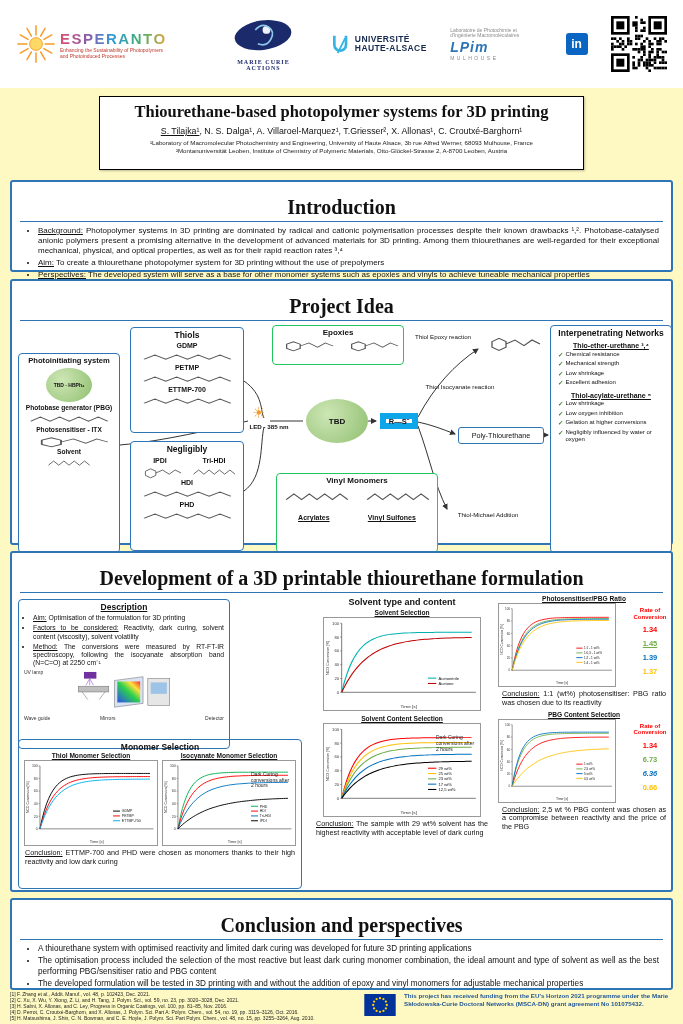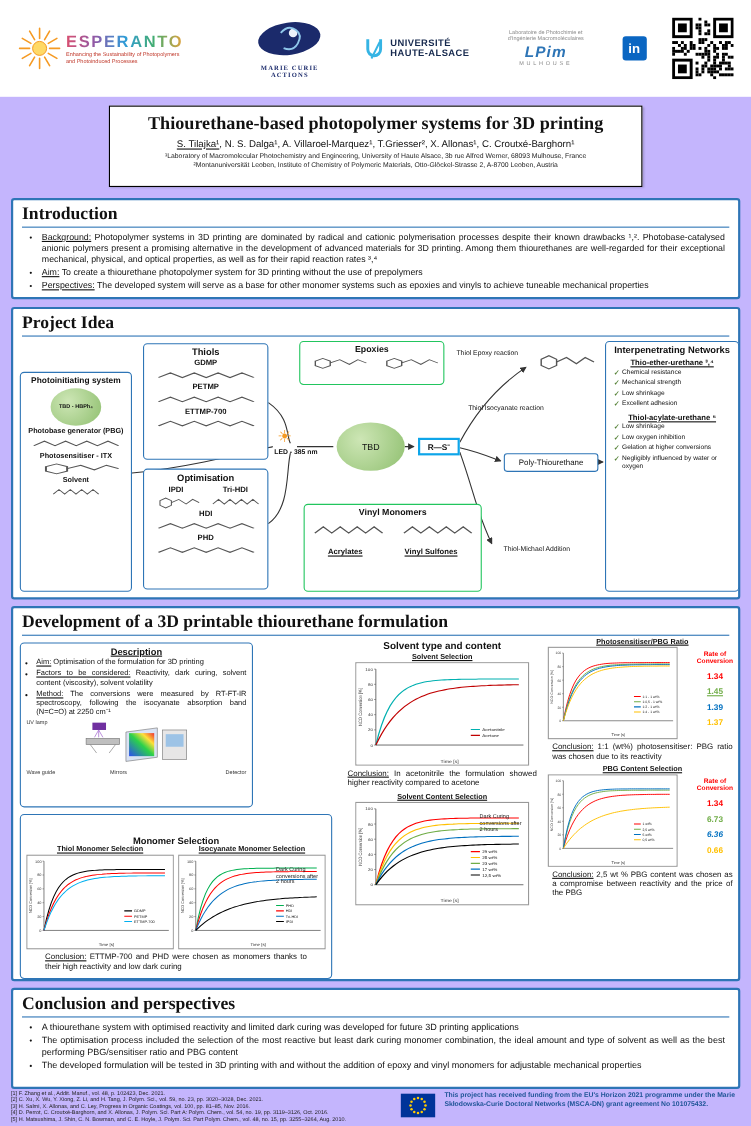--- a/index.html
+++ b/index.html
@@ -1,78 +1,78 @@
 <!DOCTYPE html>
 <html><head>
 <meta charset="utf-8">
 <title>Poster</title>
 <style>
   *{margin:0;padding:0;box-sizing:border-box}
   html,body{width:683px;height:1024px}
   body{background:#b5d6ec;font-family:"Liberation Sans",sans-serif;color:#111;overflow:hidden}
-  .poster{position:relative;width:683px;height:1024px;background:#c4b5fd}
+  .poster{position:relative;width:683px;height:1024px;background:#fef9c3}
   .abs{position:absolute}
   .u{text-decoration:underline}
   
   .header{left:0;top:0;width:683px;height:88px;background:#fff;display:flex;align-items:center;justify-content:space-between;padding:6px 16px}
   .esp{display:flex;align-items:center;gap:4px;width:180px}
   .esp-sun{width:40px;height:40px;flex:0 0 auto}
   .esp-name{font-size:15px;font-weight:bold;letter-spacing:1.5px;background:linear-gradient(90deg,#d94f70,#8e5aa8,#2f9cd8,#43ad6f,#e8a23c);-webkit-background-clip:text;background-clip:text;color:transparent}
   .esp-tag{font-size:5px;color:#c0392b;line-height:1.2}
   .mca{text-align:center;width:88px}
   .mca svg{width:62px;height:38px}
   .mca-label{font-family:"Liberation Serif",serif;font-size:6px;letter-spacing:1px;color:#1b2a6b;font-weight:bold}
   .uha{display:flex;align-items:center;gap:4px}
   .uha svg{width:20px;height:22px}
   .uha-txt{font-size:8.5px;font-weight:bold;color:#15284d;line-height:1.1;letter-spacing:.4px}
-  .lpim{text-align:center;width:92px}
+  .lpim{text-align:left;width:92px}
   .lpim-small{font-size:5px;color:#8a8a8a;line-height:1.1}
   .lpim-name{font-size:14px;font-weight:bold;font-style:italic;color:#2e75b6;letter-spacing:1px}
   .lpim-city{font-size:5px;color:#8a8a8a;letter-spacing:2.5px}
   .lnk{width:22px;height:22px;background:#0a66c2;color:#fff;border-radius:3px;font-weight:bold;font-size:12px;display:flex;align-items:center;justify-content:center}
   .qr{width:56px;height:56px;background:#fff}
   
   .title-box{left:99px;top:96px;width:485px;height:74px;background:#fff;border:1.5px solid #000;text-align:center;padding:5px 8px;box-shadow:1px 1px 2px rgba(0,0,0,.25)}
   .title{font-family:"Liberation Serif",serif;font-size:16.5px;font-weight:bold}
   .authors{font-size:8.8px;margin-top:4px}
   .affil{font-size:6.2px;margin-top:3px;line-height:1.25;color:#222}
   
   .sec{background:#fff;border:2px solid #2e75b6;border-radius:3px}
-  .sec-head{font-family:"Liberation Serif",serif;font-size:16px;font-weight:bold;text-align:left;margin:3px 8px 0;padding:1px 0 2px;border-bottom:1.5px solid #2e75b6}
+  .sec-head{font-family:"Liberation Serif",serif;font-size:20px;font-weight:bold;text-align:center;margin:13px 8px 0;padding:1px 0 2px;border-bottom:1.5px solid #2e75b6}
   .blist{margin:4px 12px 4px 26px;font-size:8px;text-align:justify;line-height:1.28}
   .blist li{margin:1.5px 0}
   
   .pi{position:relative;height:236px;margin:2px}
   .pi-lines{position:absolute;left:0;top:0;width:659px;height:236px;pointer-events:none}
   .pib{position:absolute;background:#fff;border:1.5px solid #2e75b6;border-radius:4px;text-align:center;padding:2px}
   .pib-t{font-weight:bold;font-size:8.5px}
   .mon-n{font-weight:bold;font-size:7px;margin-top:2px}
   .mol{display:block;height:12px;margin:1px auto 0;width:86%}
   .blob{background:radial-gradient(circle at 35% 35%,#cde6b5,#8fbf6f);border-radius:50%;display:flex;align-items:center;justify-content:center}
   .pi-txt{position:absolute;font-size:6.2px;text-align:center;line-height:1.15}
-  .rs{position:absolute;border:2px solid #0ea5e9;background:#fff;font-weight:bold;font-size:7.5px;display:flex;align-items:center;justify-content:center}
+  .rs{position:absolute;border:6px solid #0ea5e9;background:#fff;font-weight:bold;font-size:7.5px;display:flex;align-items:center;justify-content:center}
   .poly{position:absolute;border:1.5px solid #2e75b6;border-radius:3px;background:#fff;font-weight:normal;font-size:7.2px;display:flex;align-items:center;justify-content:center}
   .lightbox{position:absolute;border:1px solid #22c55e;border-radius:4px;background:#fff;text-align:center;padding:2px}
   .sun-glyph{position:absolute;font-size:15px;color:#f59a23;line-height:1}
   .net-g{font-size:7px;font-weight:bold;text-decoration:underline;margin-top:4px}
   .chk{list-style:none;text-align:left;margin:1px 2px 0 5px}
   .chk li{font-size:6px;line-height:1.25;display:flex;gap:2px;margin-top:1.5px}
   .ck{color:#538135;font-weight:bold;font-size:6.5px;flex:0 0 auto}
   .vrow{display:flex;justify-content:space-around;margin-top:1px}
   .vlab{font-weight:bold;font-size:7px;text-decoration:underline}
   
   .dev-body{position:relative;height:312px;margin:2px 0}
   .desc{position:absolute;left:6px;top:4px;width:212px;height:150px;border:1.5px solid #2e75b6;border-radius:4px;padding:2px 5px}
   .desc-t{font-weight:bold;font-size:8.5px;text-align:center;text-decoration:underline}
   .desc ul{margin-left:9px;font-size:6.8px;text-align:justify;line-height:1.22;list-style:disc}
   .desc li{margin-top:2px}
   .setup{position:relative;height:50px;margin-top:3px}
   .setup svg{width:100%;height:40px}
   .setup span{position:absolute;font-size:5px;color:#333}
-  .mono{position:absolute;left:6px;top:160px;width:284px;height:150px;border:1.5px solid #2e75b6;border-radius:4px;padding:18px}
+  .mono{position:absolute;left:6px;top:144px;width:284px;height:150px;border:1.5px solid #2e75b6;border-radius:4px;padding:2px}
   .mono-t{font-weight:bold;font-size:8.5px;text-align:center}
   .mono-charts{display:flex;gap:4px;justify-content:center}
   .chart{position:relative}
   .ct{font-size:6.6px;font-weight:bold;text-decoration:underline;text-align:center;margin-bottom:1px}
   .cplot{border:1px solid #999;background:#fff}
   .mono .cplot{width:134px;height:86px}
   .cannot{position:absolute;right:3px;top:20px;width:42px;font-size:5px;line-height:1.12;color:#222;text-align:left}
   .cc{font-size:7.2px;text-align:justify;line-height:1.22;margin-top:3px;padding:0 4px}
   .solv{position:absolute;left:300px;top:2px;width:180px}
   .col-h{font-size:9px;font-weight:bold;text-align:center;margin-bottom:2px;line-height:1.15}
@@ -338,21 +338,21 @@
               <polygon points="10,7 17,3 24,7 24,14 17,18 10,14" fill="none" stroke="#555" stroke-width="1.3"></polygon>
               <polyline points="24,10 33,5 42,12 50,5 58,10" fill="none" stroke="#555" stroke-width="1.3"></polyline>
             </svg></span>
         <div class="mon-n" style="font-size:6.6px">Solvent</div>
         <span class="mol" style="width:46%"><svg viewBox="0 0 60 20" width="100%" height="100%" preserveAspectRatio="none">
               <polyline points="2,12 9,5 16,12 23,5 30,12 37,5 44,12 51,5 58,12" fill="none" stroke="#555" stroke-width="1.3"></polyline>
             </svg></span>
       </div>
 
       <div class="pib" style="left:116px;top:118px;width:114px;height:110px">
-        <div class="pib-t">Optimisation</div>
+        <div class="pib-t">Negligibly</div>
         <div class="vrow">
           <div style="width:48%">
             <div class="mon-n">IPDI</div>
             <span class="mol ring"><svg viewBox="0 0 60 20" width="100%" height="100%" preserveAspectRatio="none">
                   <polygon points="10,7 17,3 24,7 24,14 17,18 10,14" fill="none" stroke="#555" stroke-width="1.3"></polygon>
                   <polyline points="24,10 33,5 42,12 50,5 58,10" fill="none" stroke="#555" stroke-width="1.3"></polyline>
                 </svg></span>
           </div>
           <div style="width:48%">
             <div class="mon-n">Tri-HDI</div>
@@ -386,21 +386,21 @@
       </div>
       <div class="pi-txt" style="left:394px;top:10px;width:70px">Thiol Epoxy reaction</div>
       <span class="mol ring" style="position:absolute;left:468px;top:12px;width:60px;height:16px"><svg viewBox="0 0 60 20" width="100%" height="100%" preserveAspectRatio="none">
             <polygon points="10,7 17,3 24,7 24,14 17,18 10,14" fill="none" stroke="#555" stroke-width="1.3"></polygon>
             <polyline points="24,10 33,5 42,12 50,5 58,10" fill="none" stroke="#555" stroke-width="1.3"></polyline>
           </svg></span>
 
       <span class="sun-glyph" style="left:238px;top:82px">☀</span>
       <div class="pi-txt" style="left:222px;top:100px;width:66px;font-weight:bold">LED - 385 nm</div>
       <div class="blob" style="position:absolute;left:292px;top:76px;width:62px;height:44px">
-        <span style="font-size:8px;font-weight:normal">TBD</span>
+        <span style="font-size:8px;font-weight:bold">TBD</span>
       </div>
       <div class="rs" style="left:366px;top:90px;width:38px;height:16px">R—S⁻</div>
 
       <div class="pi-txt" style="left:404px;top:60px;width:84px">Thiol Isocyanate reaction</div>
       <div class="poly" style="left:444px;top:104px;width:86px;height:17px">Poly-Thiourethane</div>
 
       <div class="lightbox" style="left:262px;top:150px;width:162px;height:80px">
         <div class="pib-t" style="font-size:8px">Vinyl Monomers</div>
         <div style="display:flex;gap:6px;justify-content:center;margin-top:4px">
           <span class="mol" style="width:66px;height:16px"><svg viewBox="0 0 60 20" width="100%" height="100%" preserveAspectRatio="none">
@@ -598,21 +598,20 @@
                 <polyline points="17.0,84.0 19.5,72.8 22.0,63.5 24.5,55.7 27.0,49.2 29.5,43.7 32.0,39.2 34.5,35.4 37.0,32.2 39.5,29.6 42.0,27.4 44.5,25.5 47.0,24.0 49.5,22.7 52.0,21.6 54.5,20.7 57.0,19.9 59.5,19.3 62.0,18.8 64.5,18.4 67.0,18.0 69.5,17.7 72.0,17.4 74.5,17.2 77.0,17.0 79.5,16.9 82.0,16.8 84.5,16.7 87.0,16.6 89.5,16.5 92.0,16.4 94.5,16.4 97.0,16.4 99.5,16.3 102.0,16.3 104.5,16.3 107.0,16.2 109.5,16.2 112.0,16.2 114.5,16.2 117.0,16.2 119.5,16.2 122.0,16.2 124.5,16.2 127.0,16.2 129.5,16.2 132.0,16.2 134.5,16.2 137.0,16.2 139.5,16.2 142.0,16.1 " fill="none" stroke="#00b0b0" stroke-width="1.1"></polyline>
                 <polyline points="17.0,84.0 19.5,78.1 22.0,72.7 24.5,67.8 27.0,63.4 29.5,59.4 32.0,55.8 34.5,52.6 37.0,49.6 39.5,47.0 42.0,44.6 44.5,42.4 47.0,40.4 49.5,38.6 52.0,37.0 54.5,35.5 57.0,34.2 59.5,33.0 62.0,31.9 64.5,30.9 67.0,30.0 69.5,29.2 72.0,28.5 74.5,27.9 77.0,27.3 79.5,26.7 82.0,26.2 84.5,25.8 87.0,25.4 89.5,25.0 92.0,24.7 94.5,24.4 97.0,24.1 99.5,23.9 102.0,23.7 104.5,23.5 107.0,23.3 109.5,23.1 112.0,23.0 114.5,22.9 117.0,22.7 119.5,22.6 122.0,22.5 124.5,22.4 127.0,22.4 129.5,22.3 132.0,22.2 134.5,22.2 137.0,22.1 139.5,22.1 142.0,22.0 " fill="none" stroke="#c00000" stroke-width="1.1"></polyline>
                 <line x1="100" y1="68" x2="108" y2="68" stroke="#00b0b0" stroke-width="1.2"></line>
                 <text x="110" y="69.6" font-size="4" fill="#111">Acetonitrile</text>
                 <line x1="100" y1="74" x2="108" y2="74" stroke="#c00000" stroke-width="1.2"></line>
                 <text x="110" y="75.6" font-size="4" fill="#111">Acetone</text>
                 <text x="81.5" y="102" font-size="4.5" text-anchor="middle" fill="#333">Time [s]</text>
                 <text x="5" y="45" font-size="4.2" text-anchor="middle" transform="rotate(-90 5 45)" fill="#333">NCO Conversion [%]</text>
               </svg></div>
         </div>
-        <div class="cc"><span class="u">Conclusion:</span> <span>In acetonitrile the formulation showed higher reactivity compared to acetone</span></div>
         <div class="chart" style="margin-top:4px">
           <div class="ct">Solvent Content Selection</div>
           <div class="cplot"><svg viewBox="0 0 150 104" preserveAspectRatio="none" width="100%" height="100%">
                 <rect width="150" height="104" fill="#ffffff"></rect>
                 <path d="M17 6 L17 84 L146 84" fill="none" stroke="#555" stroke-width="0.8"></path>
                 <line x1="15.5" y1="84" x2="17" y2="84" stroke="#555" stroke-width="0.6"></line>
                 <text x="14.5" y="85.6" font-size="4" text-anchor="end" fill="#333">0</text>
                 <line x1="15.5" y1="68.4" x2="17" y2="68.4" stroke="#555" stroke-width="0.6"></line>
                 <text x="14.5" y="70" font-size="4" text-anchor="end" fill="#333">20</text>
                 <line x1="15.5" y1="52.8" x2="17" y2="52.8" stroke="#555" stroke-width="0.6"></line>
@@ -636,20 +635,21 @@
                 <text x="110" y="63.6" font-size="4" fill="#111">23 wt%</text>
                 <line x1="100" y1="68" x2="108" y2="68" stroke="#0070c0" stroke-width="1.2"></line>
                 <text x="110" y="69.6" font-size="4" fill="#111">17 wt%</text>
                 <line x1="100" y1="74" x2="108" y2="74" stroke="#000000" stroke-width="1.2"></line>
                 <text x="110" y="75.6" font-size="4" fill="#111">12,5 wt%</text>
                 <text x="81.5" y="102" font-size="4.5" text-anchor="middle" fill="#333">Time [s]</text>
                 <text x="5" y="45" font-size="4.2" text-anchor="middle" transform="rotate(-90 5 45)" fill="#333">NCO Conversion [%]</text>
               </svg></div>
           <div class="cannot">Dark Curing conversions after 2 hours</div>
         </div>
+        <div class="cc"><span class="u">Conclusion:</span> <span>The sample with 29 wt% solvent has the highest reactivity with acceptable level of dark curing</span></div>
       </div>
 
       <div class="phot">
         <div class="ct">Photosensitiser/PBG Ratio</div>
         <div class="prow">
           <div class="chart">
             <div class="cplot"><svg viewBox="0 0 150 104" preserveAspectRatio="none" width="100%" height="100%">
                   <rect width="150" height="104" fill="#ffffff"></rect>
                   <path d="M17 6 L17 84 L146 84" fill="none" stroke="#555" stroke-width="0.8"></path>
                   <line x1="15.5" y1="84" x2="17" y2="84" stroke="#555" stroke-width="0.6"></line>

